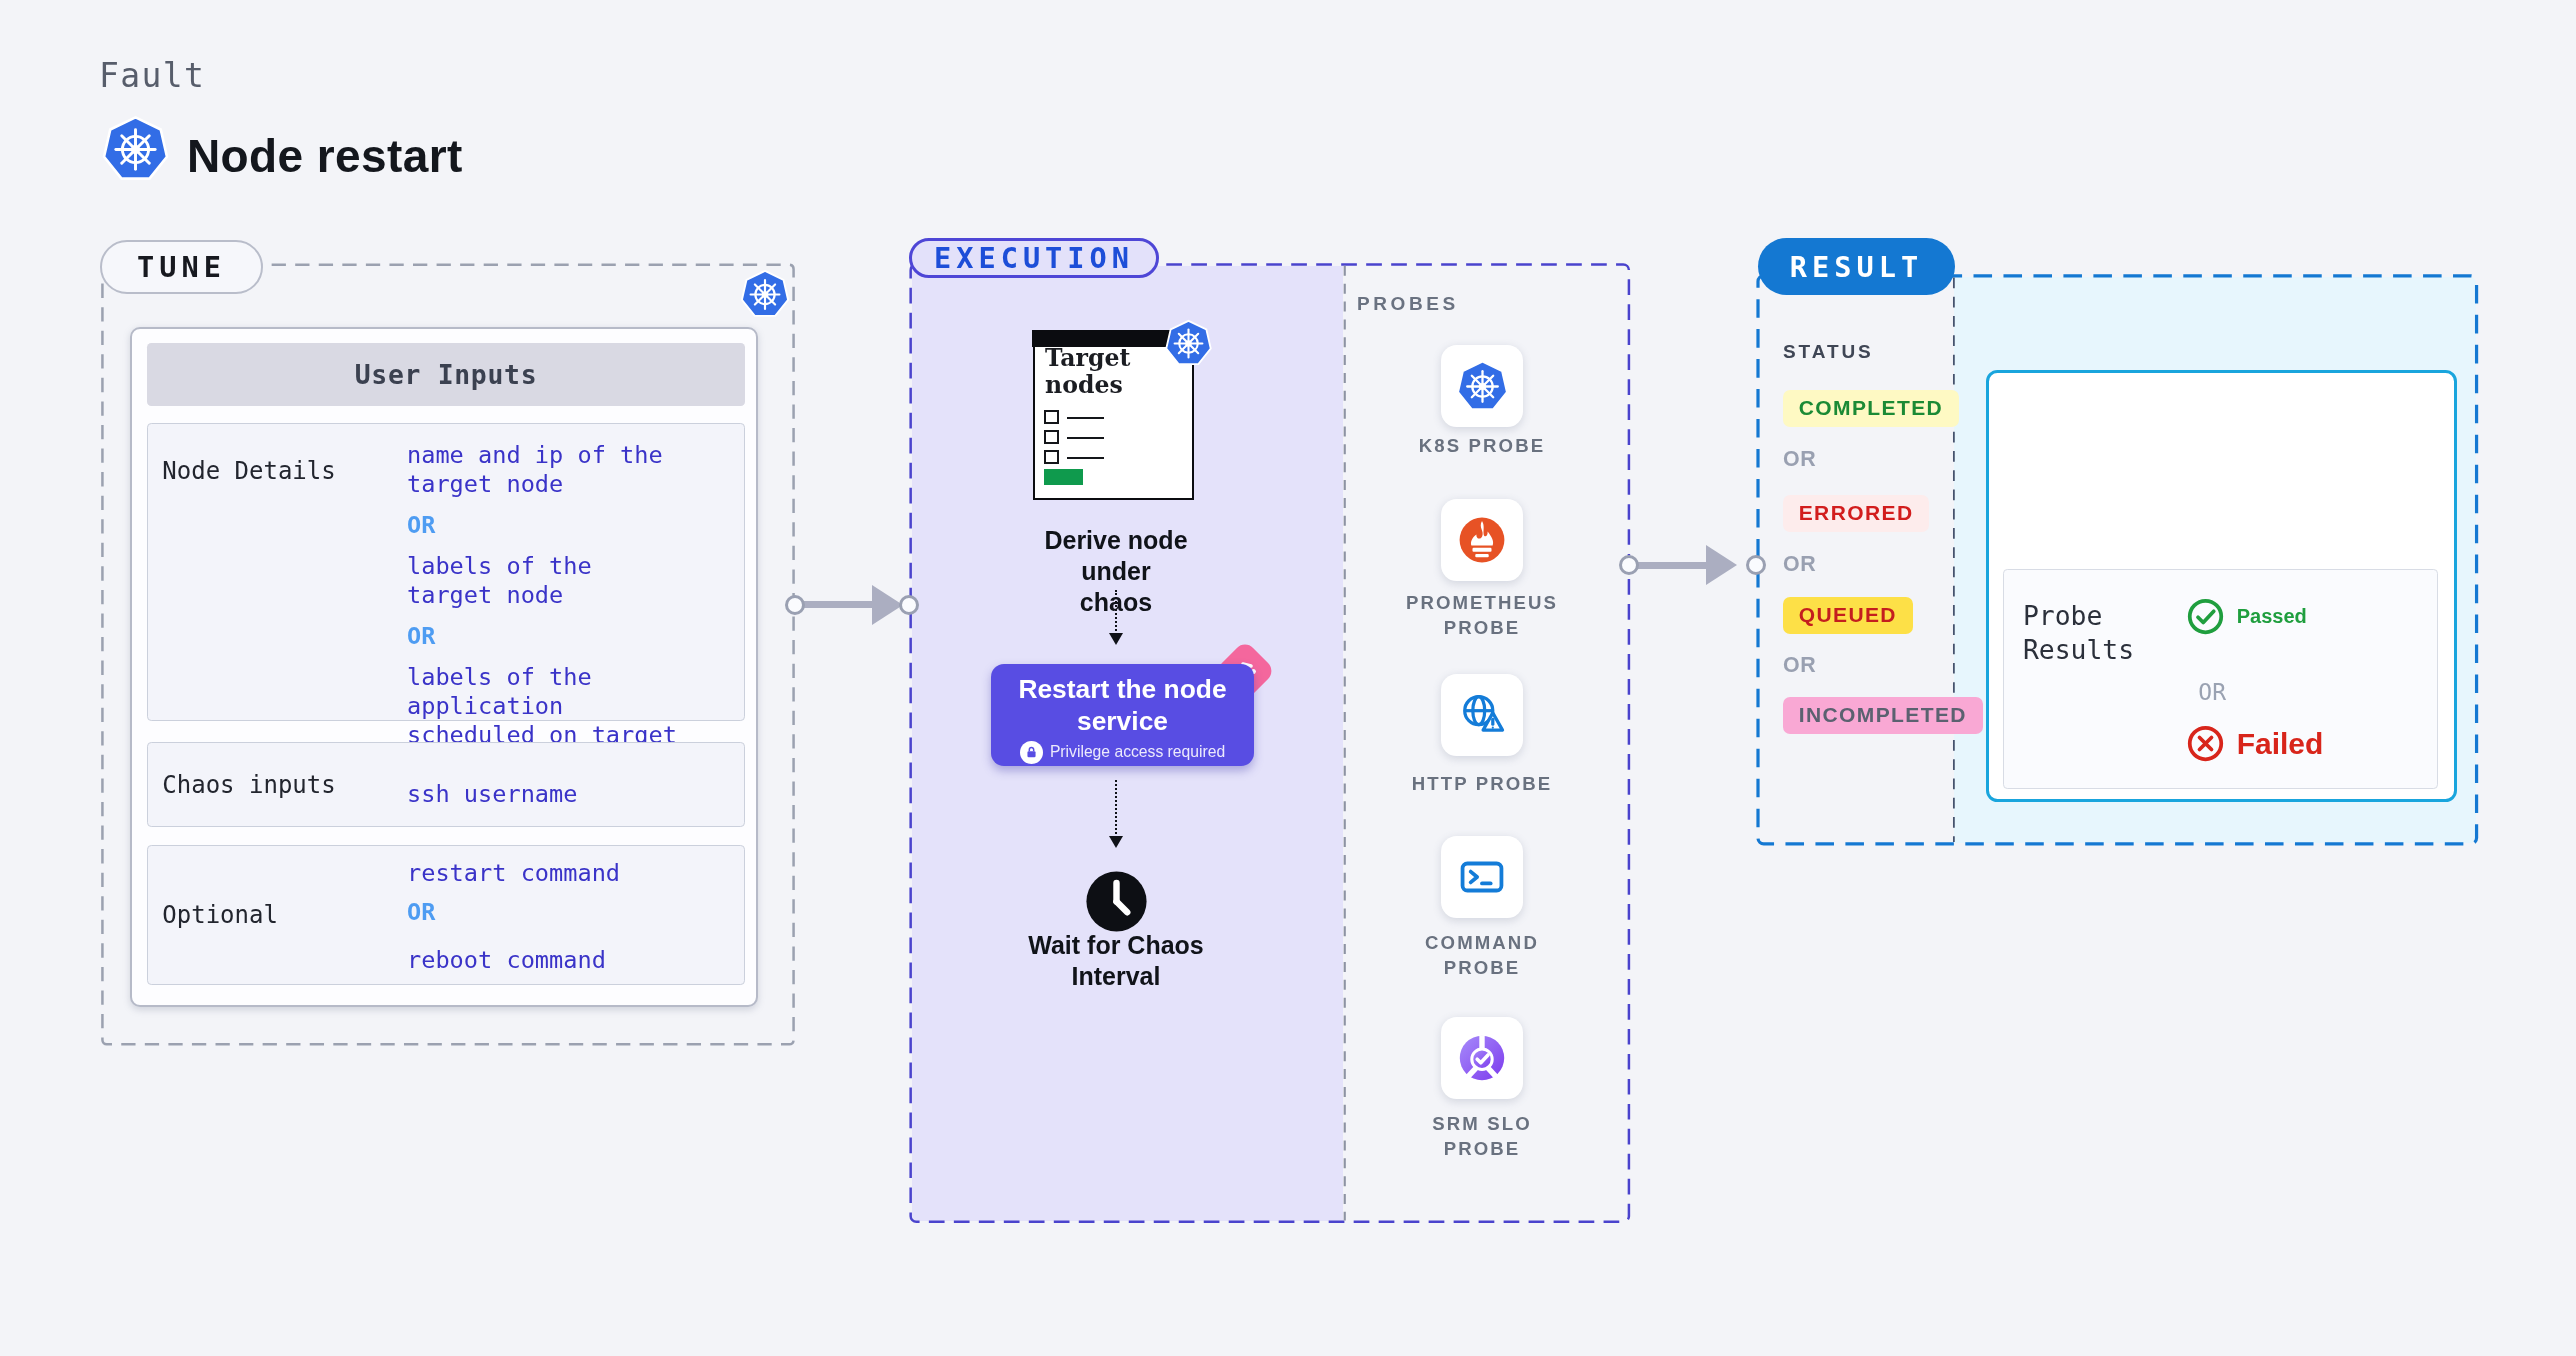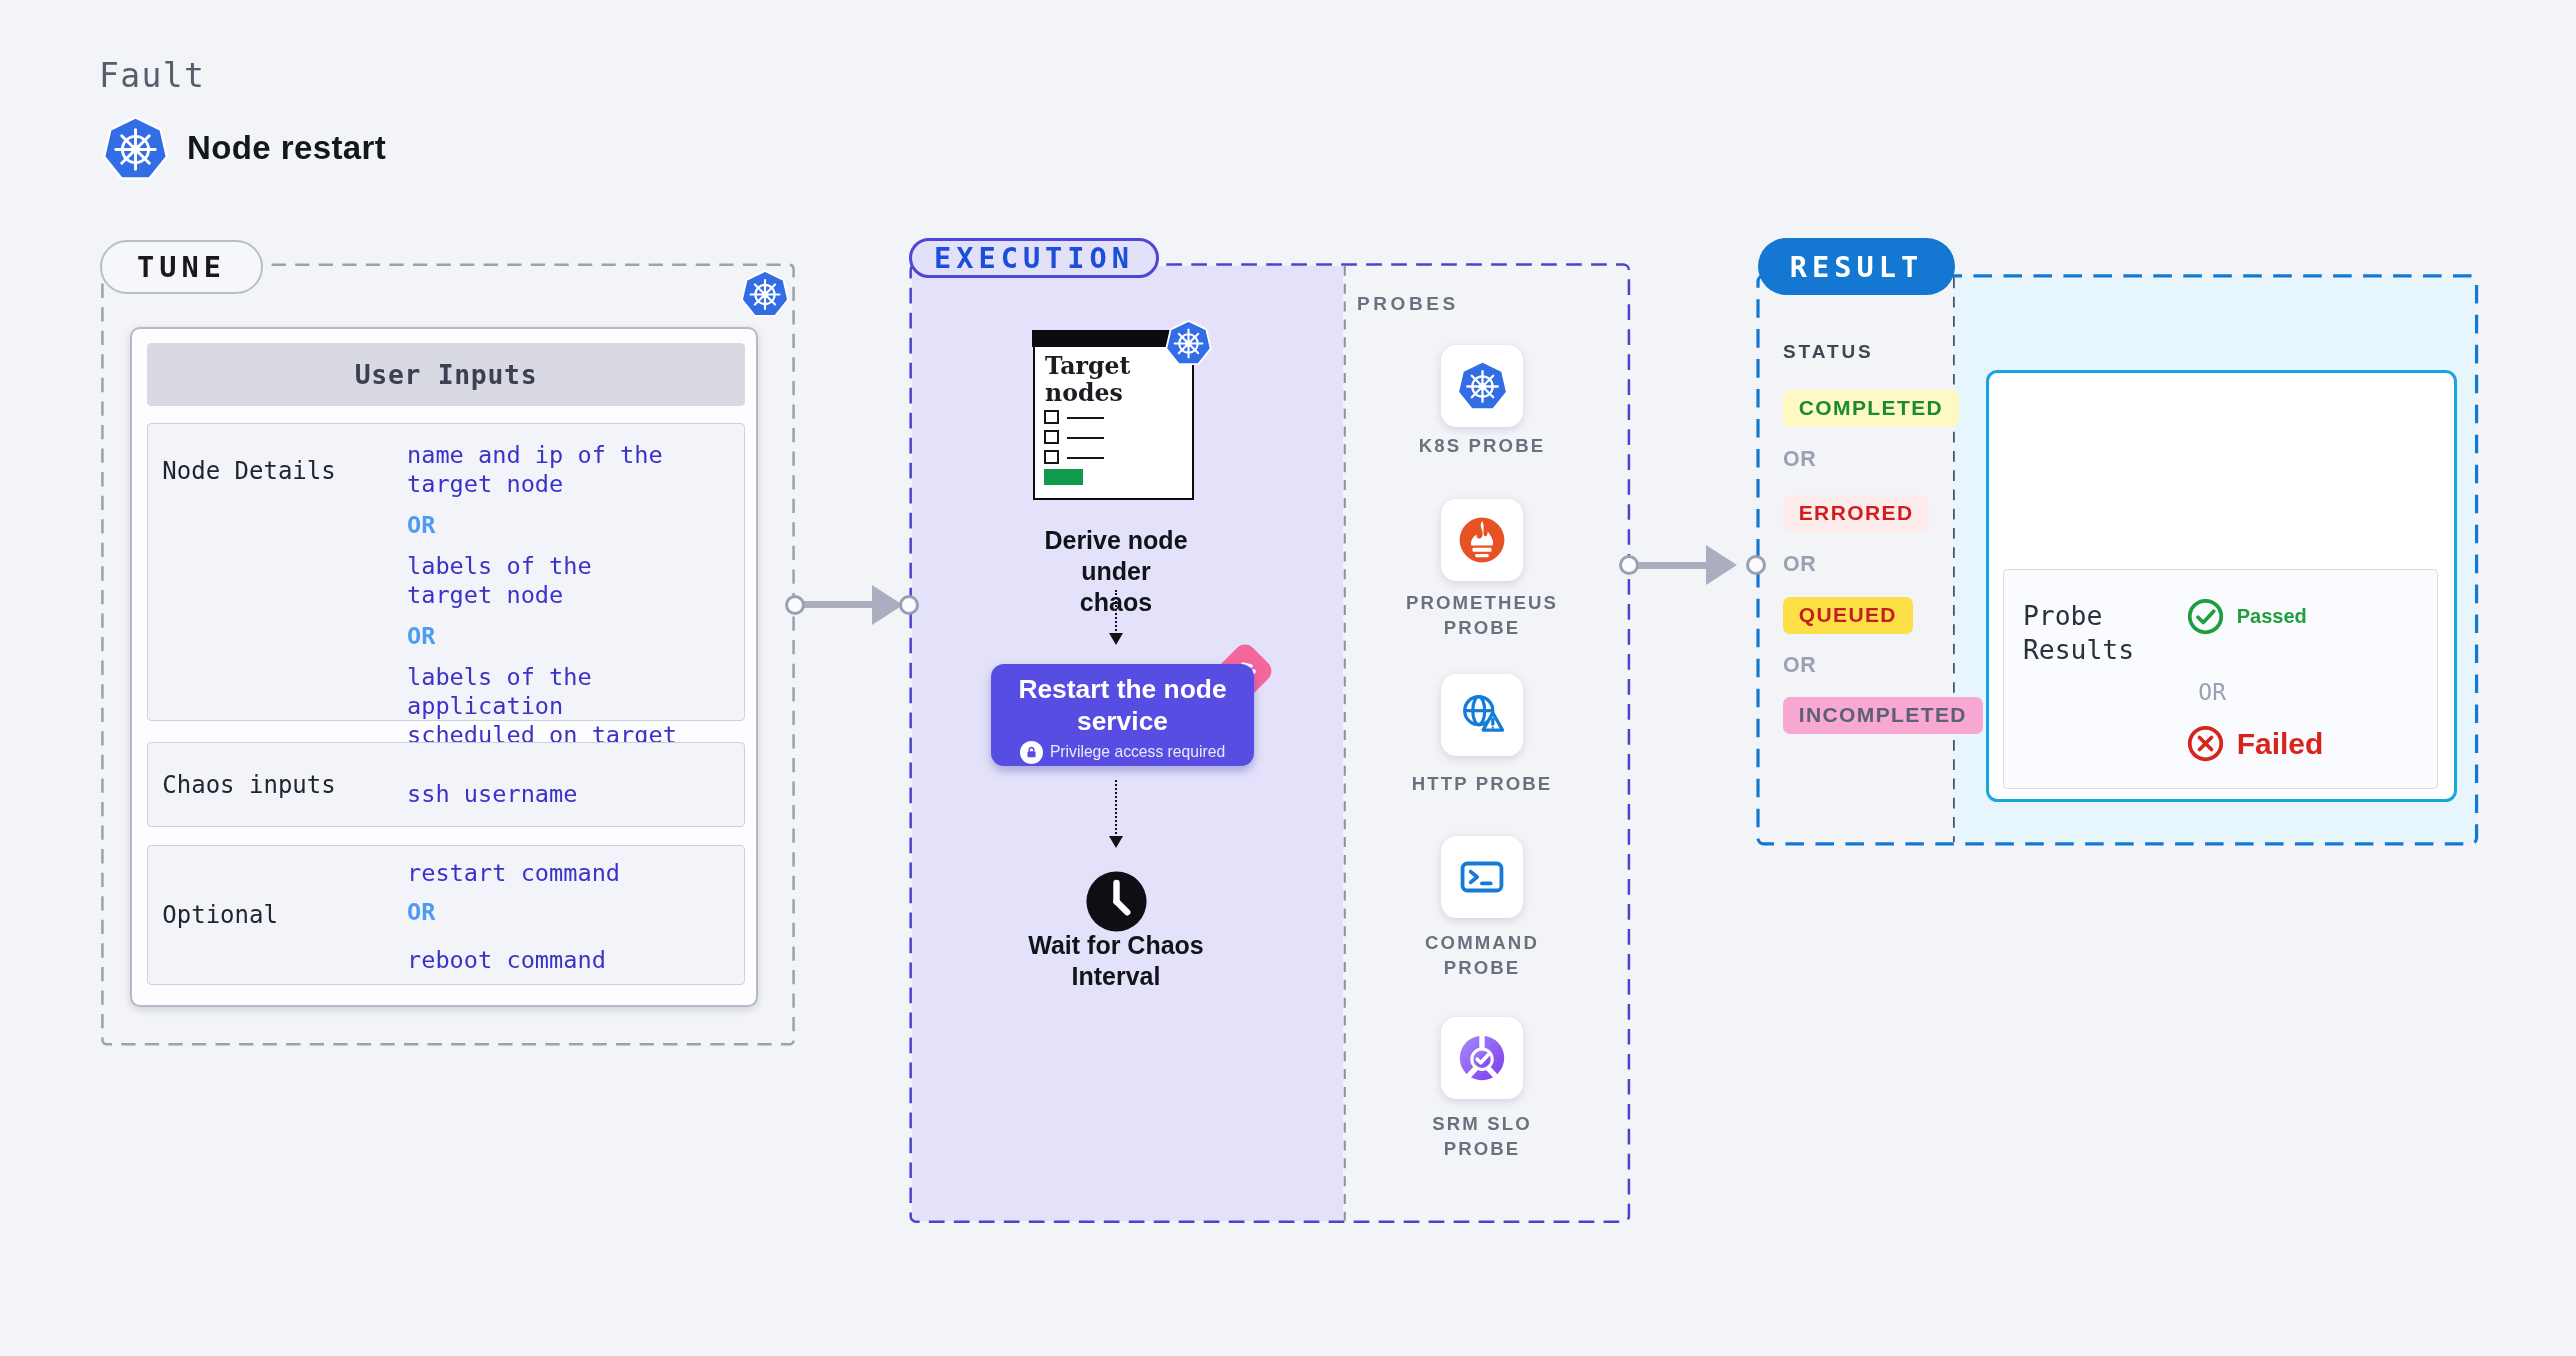--- a/index.html
+++ b/index.html
@@ -12,21 +12,21 @@
   }
   .abs { position:absolute; }
   .mono { font-family:"DejaVu Sans Mono","Liberation Mono",monospace; }
   .serif { font-family:"DejaVu Serif","Liberation Serif",serif; }
   .pre { white-space:pre-line; }
   .center { text-align:center; }
 
   
   .kicker { left:99px; top:56px; font-size:33px; color:#575d6b; font-weight:500; letter-spacing:1.4px; }
   .page-logo { left:101px; top:114px; width:69px; height:71px; }
-  .page-title { left:187px; top:129px; font-size:33px; font-weight:700; color:#14171d; letter-spacing:0.4px; }
+  .page-title { left:187px; top:129px; font-size:46px; font-weight:700; color:#14171d; letter-spacing:0.4px; }
 
   
   .pill { display:flex; align-items:center; justify-content:center; border-radius:31px;
           font-weight:700; font-size:28.6px; letter-spacing:5px; z-index:5; }
   .pill-tune { left:100px; top:240px; width:163px; height:54px; background:#f6f7fb; border:2.9px solid #b9bdca; color:#17191f; }
   .pill-exec { left:909px; top:238px; width:250px; height:40px; background:#e3e1fa; border:3.6px solid #4e46d6; color:#1d4ed8; }
   .pill-result { left:1758px; top:238px; width:197px; height:57px; background:#1478d2; color:#ffffff; }
 
   
   .ui-card { left:130px; top:327px; width:628px; height:680px; background:#fdfdff;
@@ -57,21 +57,21 @@
   .k8s-corner-tune { left:740px; top:268px; width:50px; height:53px; z-index:3; }
 
   
   .flow-dot { width:20px; height:20px; border-radius:50%; background:#fafbfe; border:3.6px solid #9aa0b2; z-index:4; }
   .flow-line { height:7.1px; background:#abaec1; z-index:3; }
   .flow-head { width:0; height:0; border-top:20px solid transparent; border-bottom:20px solid transparent; border-left:31px solid #abaec1; z-index:3; }
 
   
   .illus { left:1033px; top:331px; width:161px; height:169px; background:#ffffff; border:2.9px solid #0b0c10; z-index:2; }
   .illus .topbar { position:absolute; left:-2.9px; top:-2.9px; width:161px; height:17px; background:#0b0c10; }
-  .illus .ititle { position:absolute; left:10px; top:20px; font-size:23.6px; line-height:27px; font-weight:700; color:#1b1d22; }
+  .illus .ititle { position:absolute; left:10px; top:12px; font-size:23.6px; line-height:27px; font-weight:700; color:#1b1d22; }
   .illus .cb { position:absolute; left:9.3px; width:14.3px; height:14.3px; border:2.1px solid #14161a; background:#fff; }
   .illus .cbline { position:absolute; left:32px; width:37px; height:2.1px; background:#14161a; }
   .illus .greenbar { position:absolute; left:8.6px; top:136px; width:39px; height:15.7px; background:#0f9a4d; }
   .k8s-illus { left:1164px; top:318px; width:49px; height:51px; z-index:3; }
   .cap { width:218px; font-size:25px; font-weight:700; line-height:31px; color:#101319; z-index:2; }
   .cap1 { left:1007px; top:525px; }
   .cap2 { left:1007px; top:930px; }
   .dotline { border-left:2.9px dotted #101218; z-index:2; }
   .dothead { width:0; height:0; border-left:7.1px solid transparent; border-right:7.1px solid transparent; border-top:12px solid #101218; z-index:2; }
   .chaos-btn { left:991px; top:664px; width:263px; height:102px; background:#584de3; border-radius:13px;

